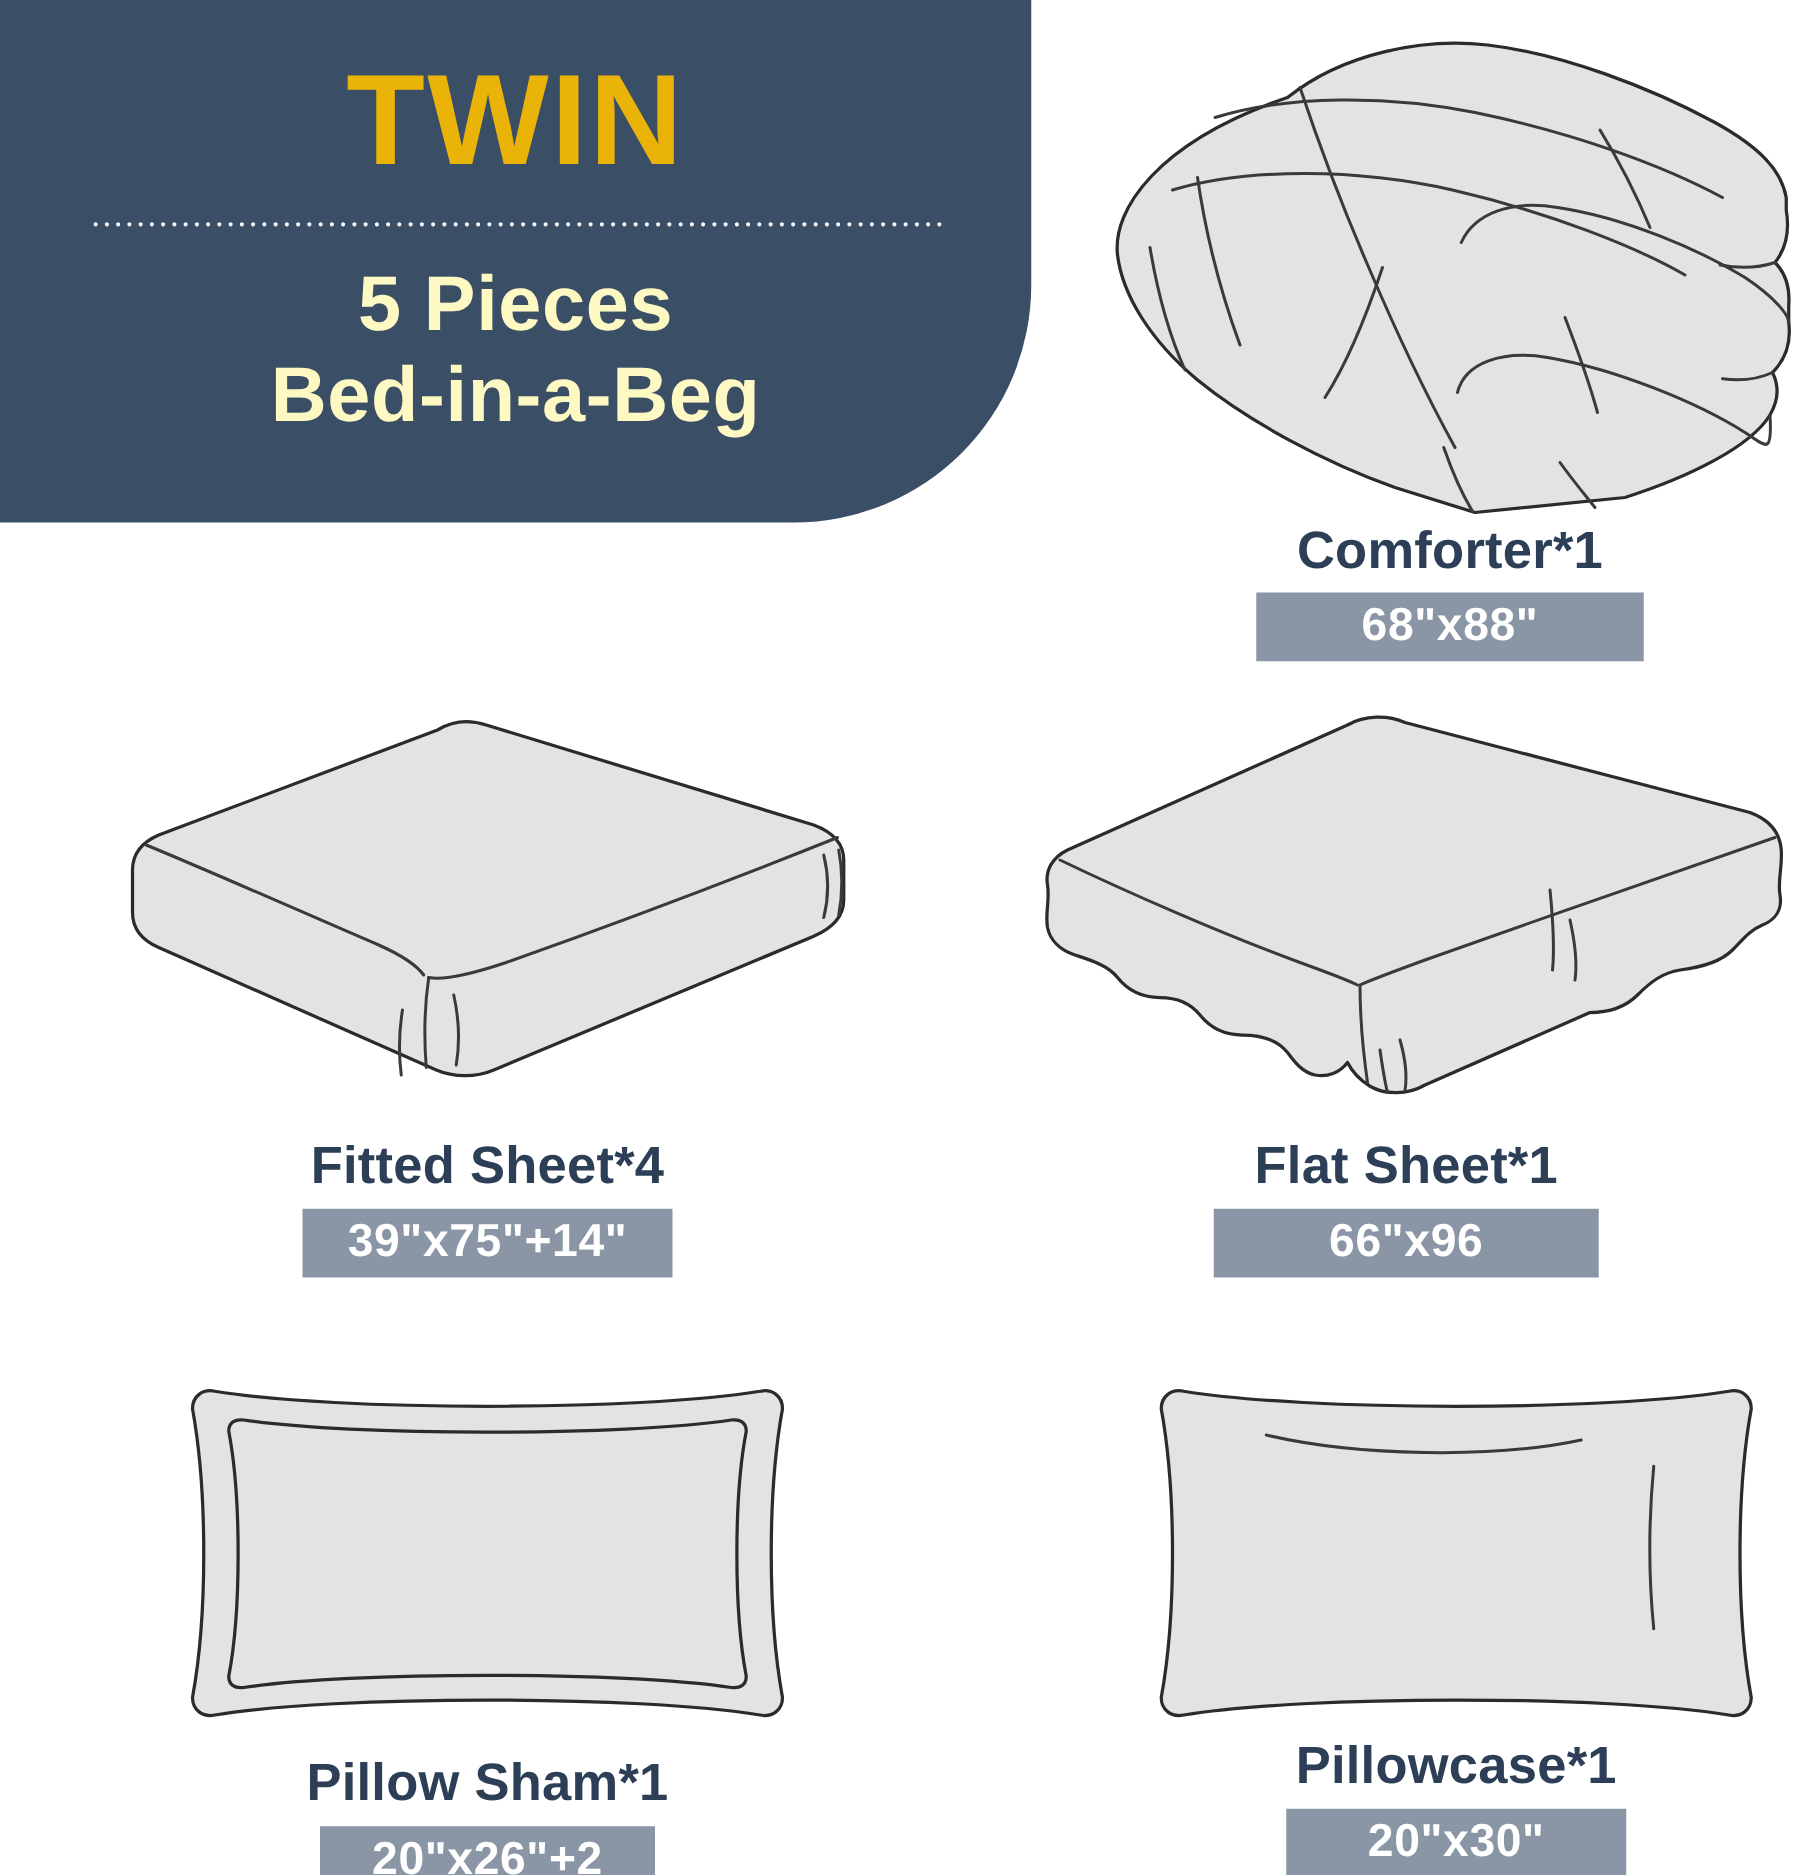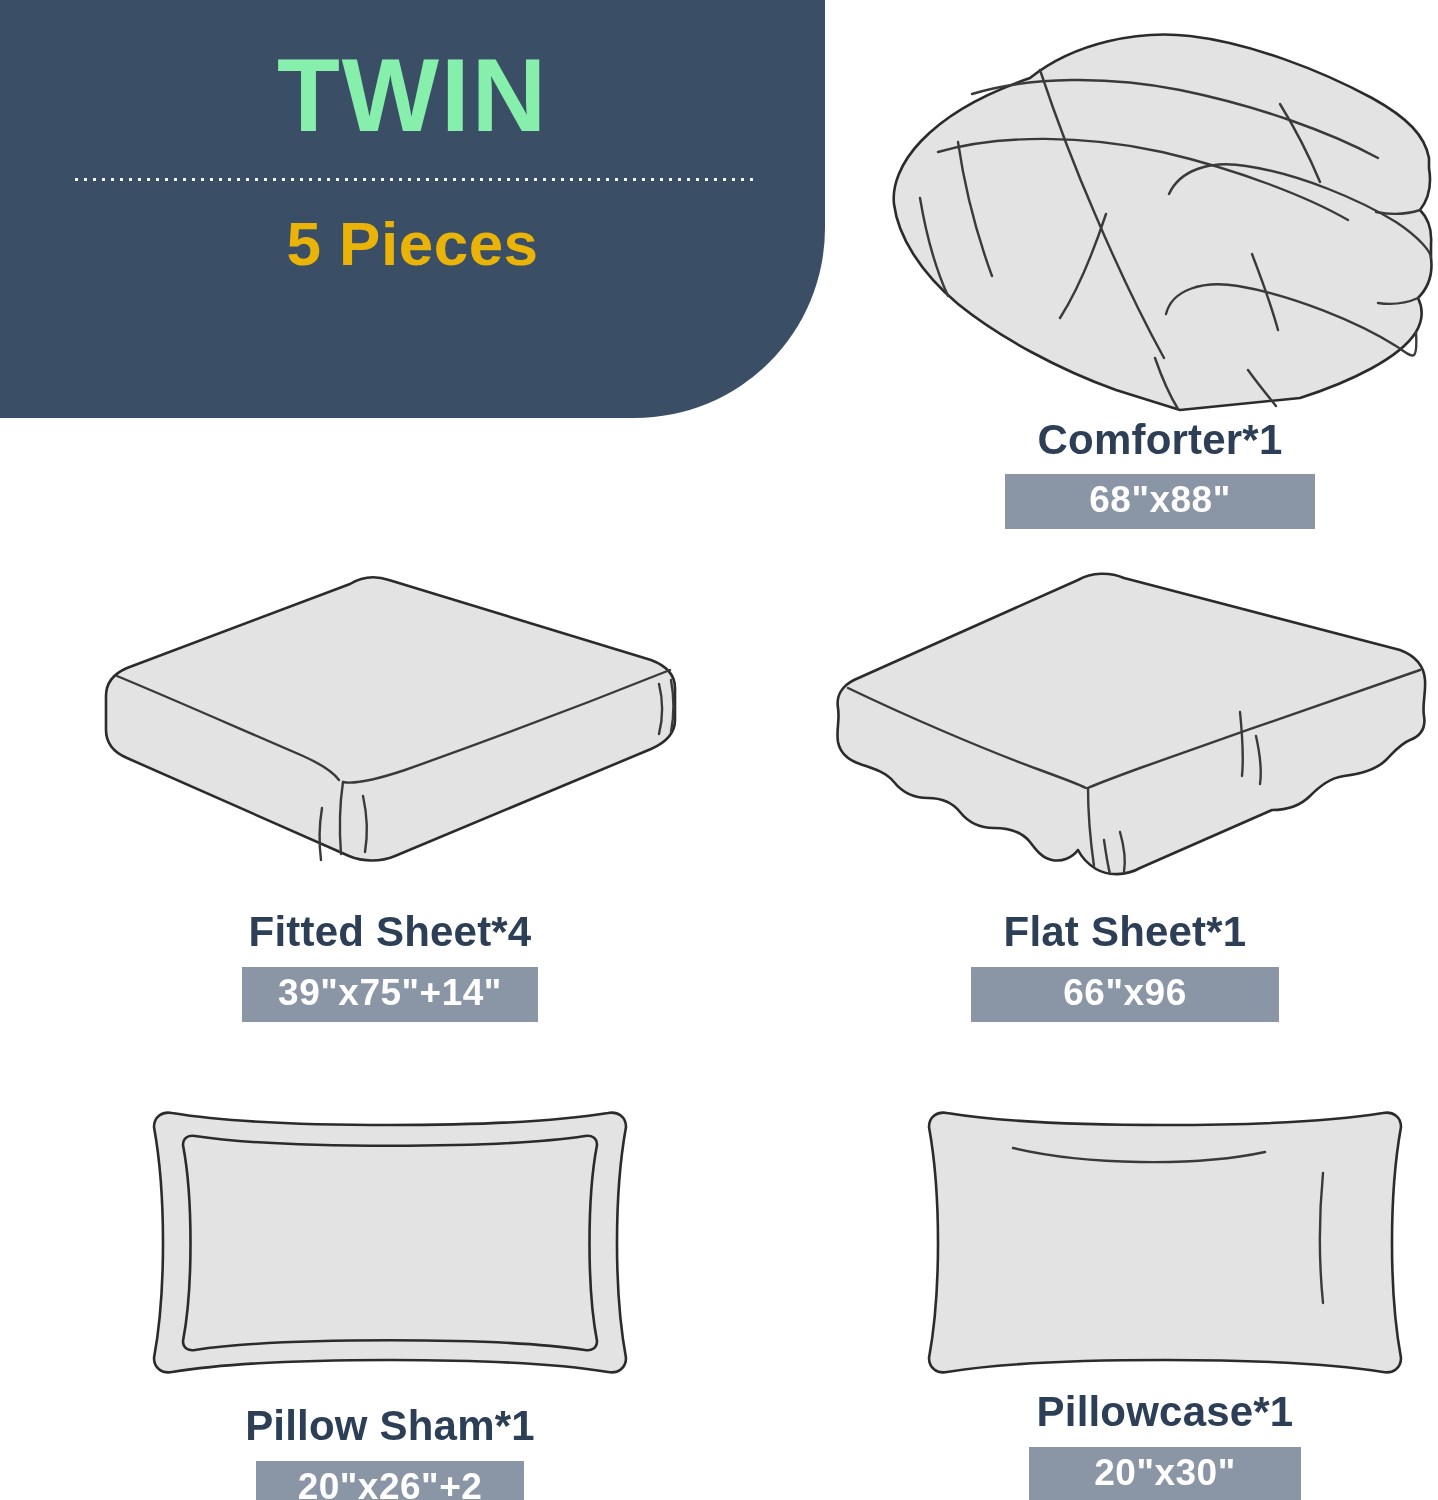--- a/index.html
+++ b/index.html
@@ -25,21 +25,21 @@
     height: 418px;
     background: #3a4e66;
     border-bottom-right-radius: 190px;
   }
   #header-title {
     position: absolute;
     left: 0;
     top: 42px;
     width: 825px;
     text-align: center;
-    color: #86efac;
+    color: #eab308;
     font-size: 103px;
     font-weight: 700;
     letter-spacing: 2px;
     line-height: 1.05;
   }
   #header-divider {
     position: absolute;
     left: 72px;
     top: 177px;
     width: 683px;
@@ -48,21 +48,21 @@
     background-size: 9px 5px;
     background-repeat: repeat-x;
     background-position: left center;
   }
   #header-sub {
     position: absolute;
     left: 0;
     top: 207px;
     width: 825px;
     text-align: center;
-    color: #eab308;
+    color: #fef9c3;
     font-size: 62px;
     font-weight: 700;
     line-height: 1.18;
     letter-spacing: 0.5px;
   }
   #header-sub .sub-line { display: block; }
 
   
   .item {
     position: absolute;
@@ -145,20 +145,21 @@
 </head>
 <body>
 
 <div id="header-panel">
   <div id="header-title">TWIN</div>
 
   <div id="header-divider"></div>
 
   <div id="header-sub">
     <span class="sub-line">5 Pieces</span>
+    <span class="sub-line">Bed-in-a-Beg</span>
   </div>
 </div>
 
 <div class="item" id="item-comforter">
   <div class="item-art">
     <svg viewBox="0 0 560 392" preserveAspectRatio="xMidYMid meet">
 
       <path class="fill-light" d="
         M 150 60
         C 195 24, 260 12, 310 18

